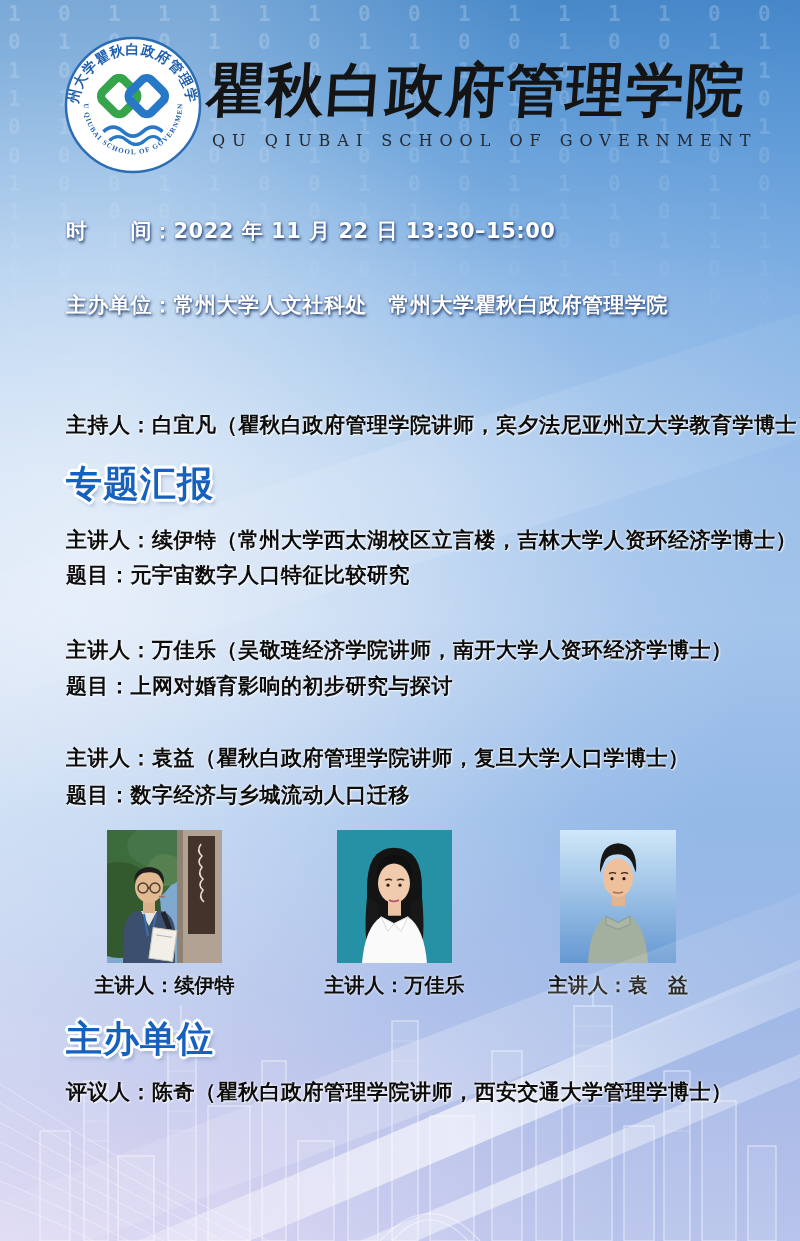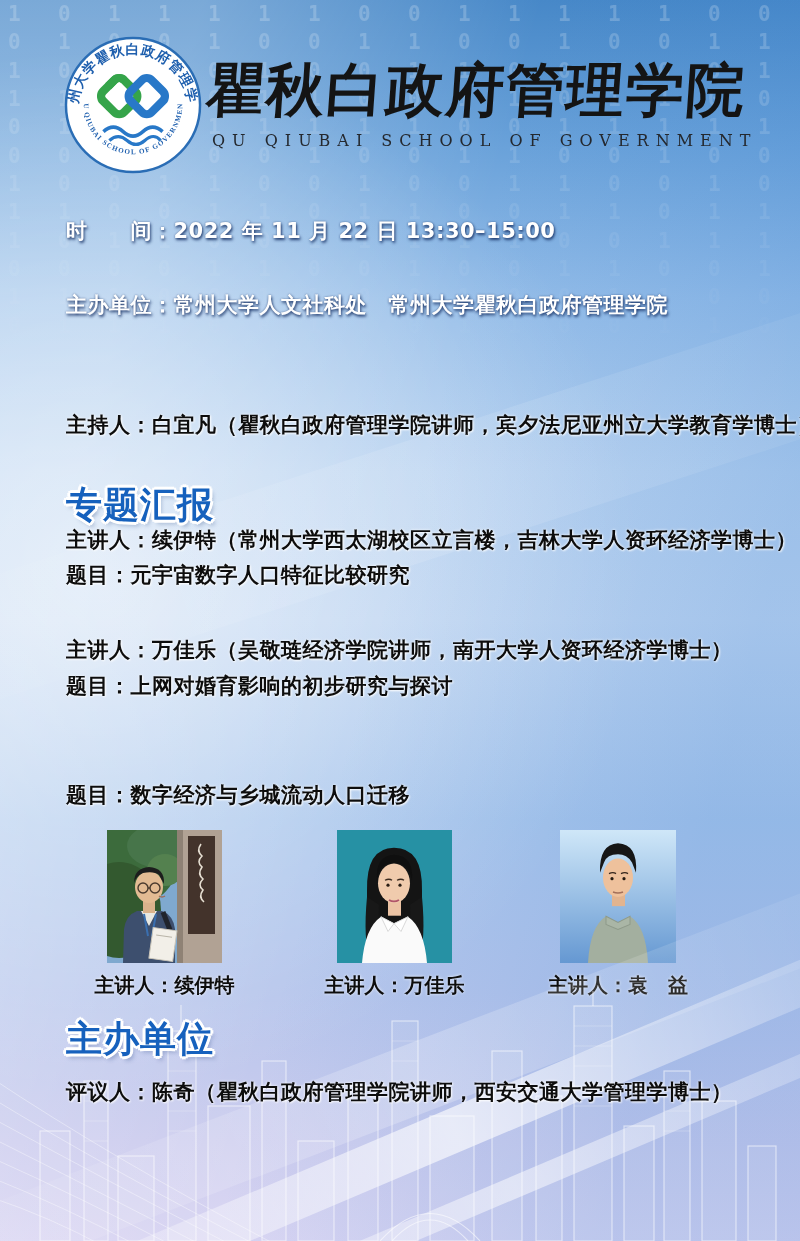--- a/index.html
+++ b/index.html
@@ -294,28 +294,29 @@
 
   <div class="abs info-row" style="top:217px">
     <span>时　　间：</span><span>2022 年 11 月 22 日 13:30–15:00</span>
   </div>
   <div class="abs info-row" style="top:291px">
     <span>主办单位：</span><span>常州大学人文社科处　常州大学瞿秋白政府管理学院</span>
   </div>
 
   <div class="abs black-line" style="top:411px">主持人：白宜凡（瞿秋白政府管理学院讲师，宾夕法尼亚州立大学教育学博士）</div>
 
-  <div class="abs heading-blue" style="top:481px">专题汇报</div>
+  <div class="abs heading-blue" style="top:460px">专题汇报</div>
 
   <div class="abs black-line" style="top:526px">主讲人：续伊特（常州大学西太湖校区立言楼，吉林大学人资环经济学博士）</div>
   <div class="abs black-line" style="top:561px">题目：元宇宙数字人口特征比较研究</div>
 
   <div class="abs black-line" style="top:636px">主讲人：万佳乐（吴敬琏经济学院讲师，南开大学人资环经济学博士）</div>
   <div class="abs black-line" style="top:672px">题目：上网对婚育影响的初步研究与探讨</div>
 
+  <div class="abs black-line" style="top:744px">主讲人：袁益（瞿秋白政府管理学院讲师，复旦大学人口学博士）</div>
   <div class="abs black-line" style="top:781px">题目：数字经济与乡城流动人口迁移</div>
 
   <div class="abs photo" style="left:107px;width:115px">
     <svg viewBox="0 0 115 133" preserveAspectRatio="none">
       <rect width="115" height="133" fill="#7fa9cf"></rect>
       <ellipse cx="24" cy="34" rx="46" ry="42" fill="#3c6b3c"></ellipse>
       <ellipse cx="12" cy="80" rx="42" ry="48" fill="#33592f"></ellipse>
       <ellipse cx="52" cy="16" rx="32" ry="22" fill="#47754a"></ellipse>
       <ellipse cx="58" cy="40" rx="18" ry="16" fill="#54814f"></ellipse>
       <rect x="70" y="0" width="45" height="133" fill="#b1a294"></rect>

